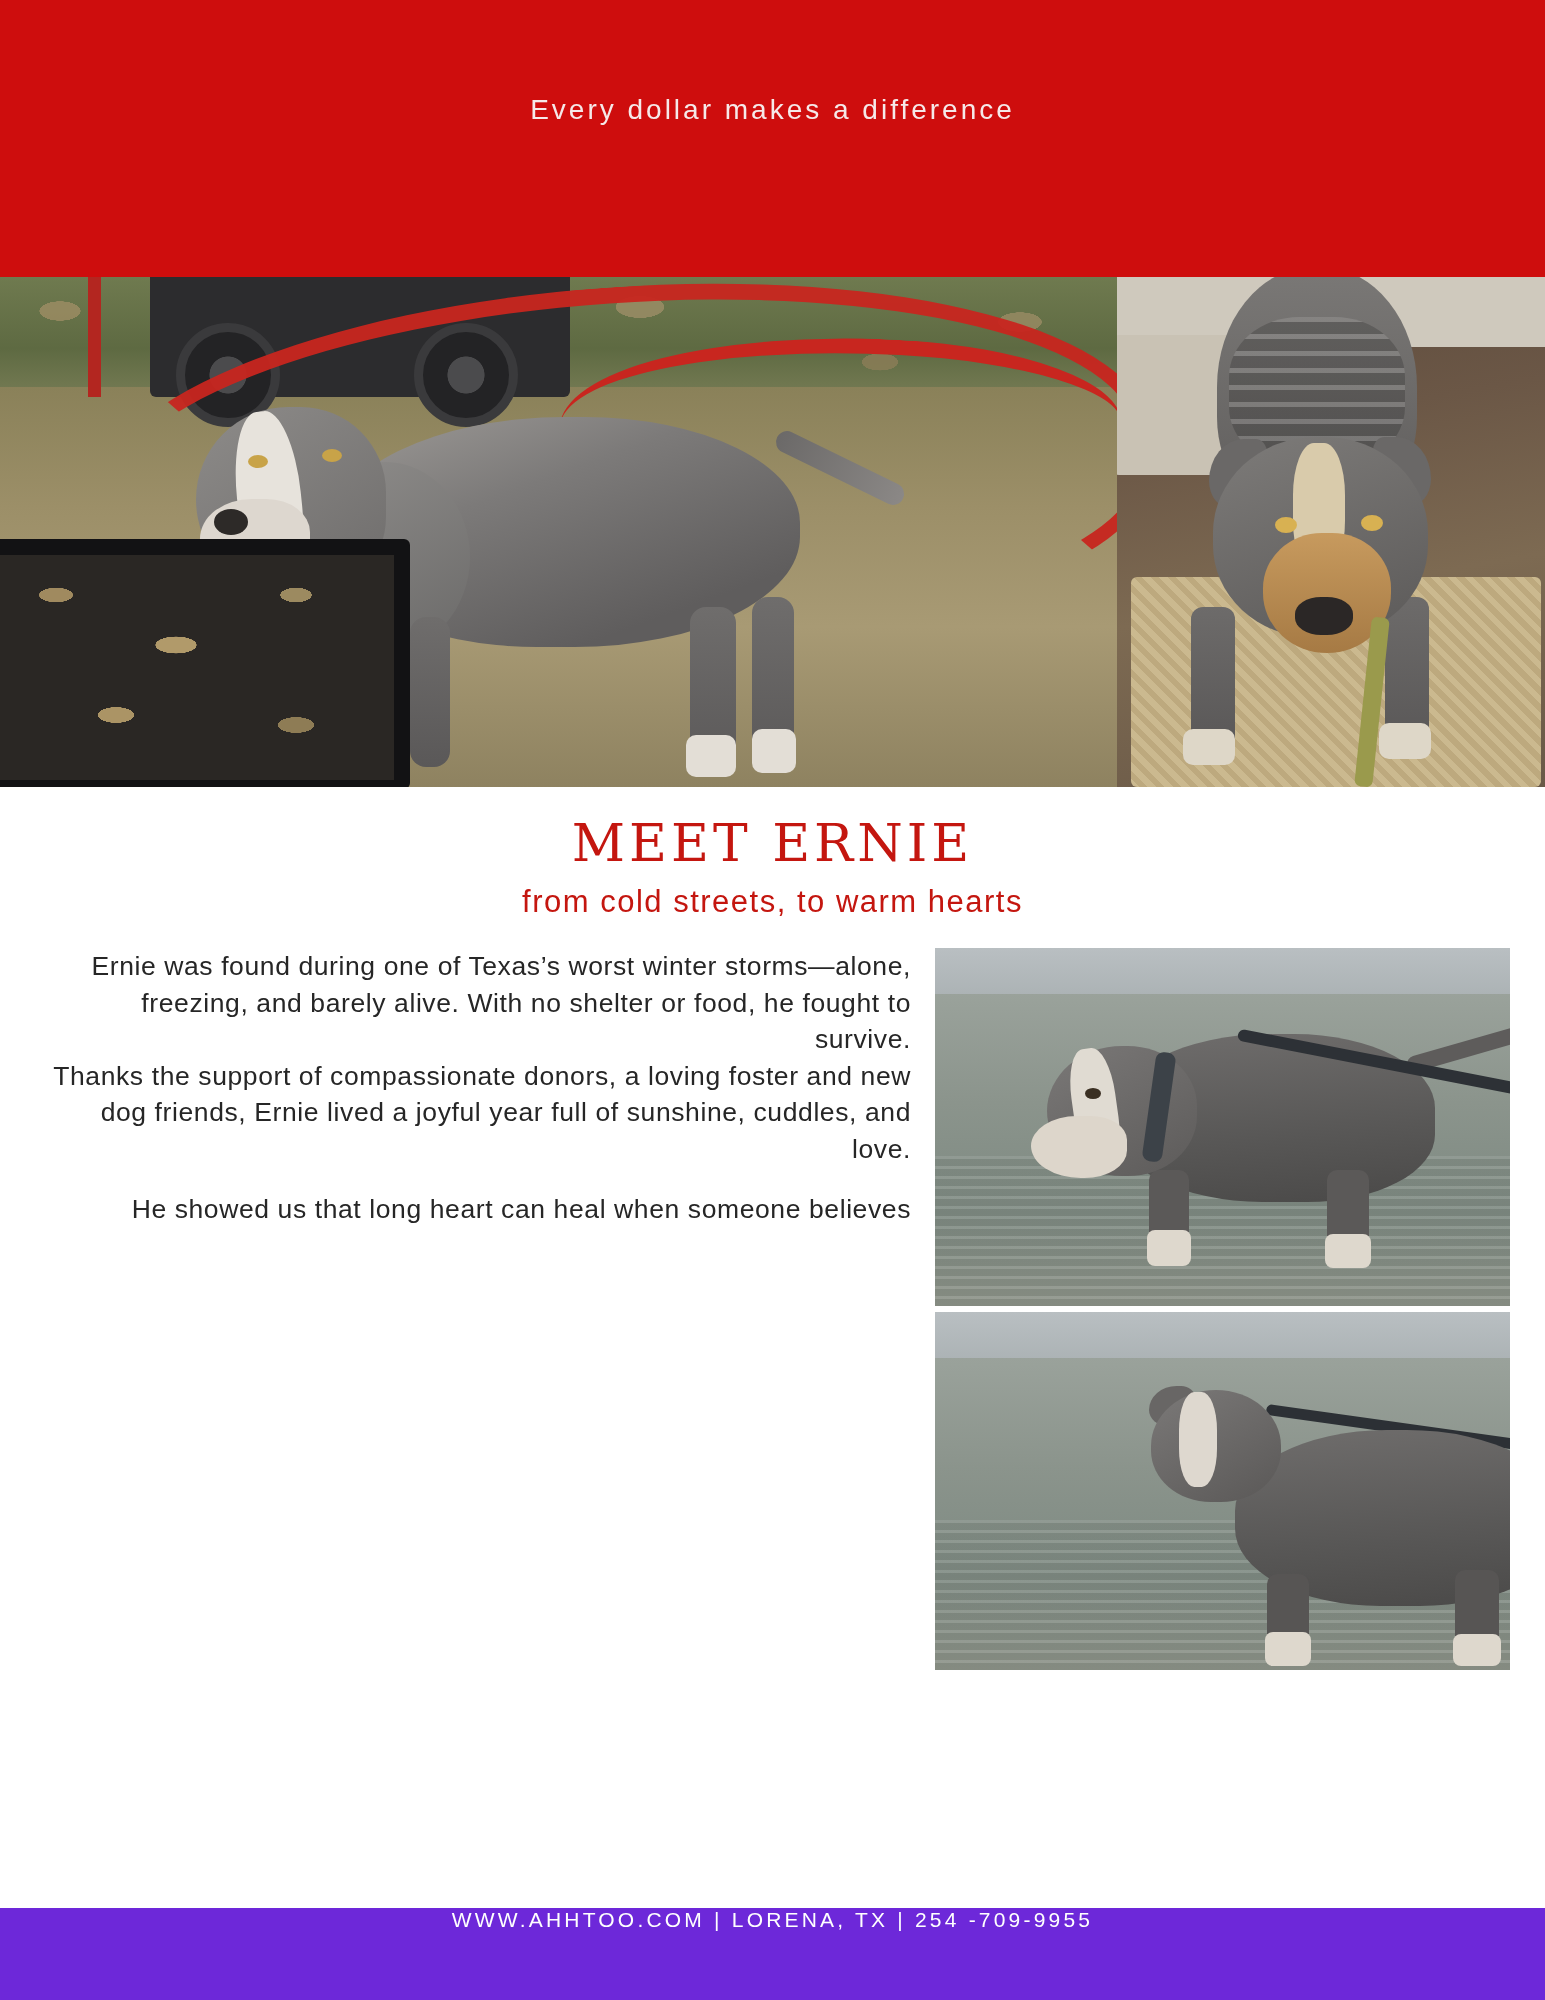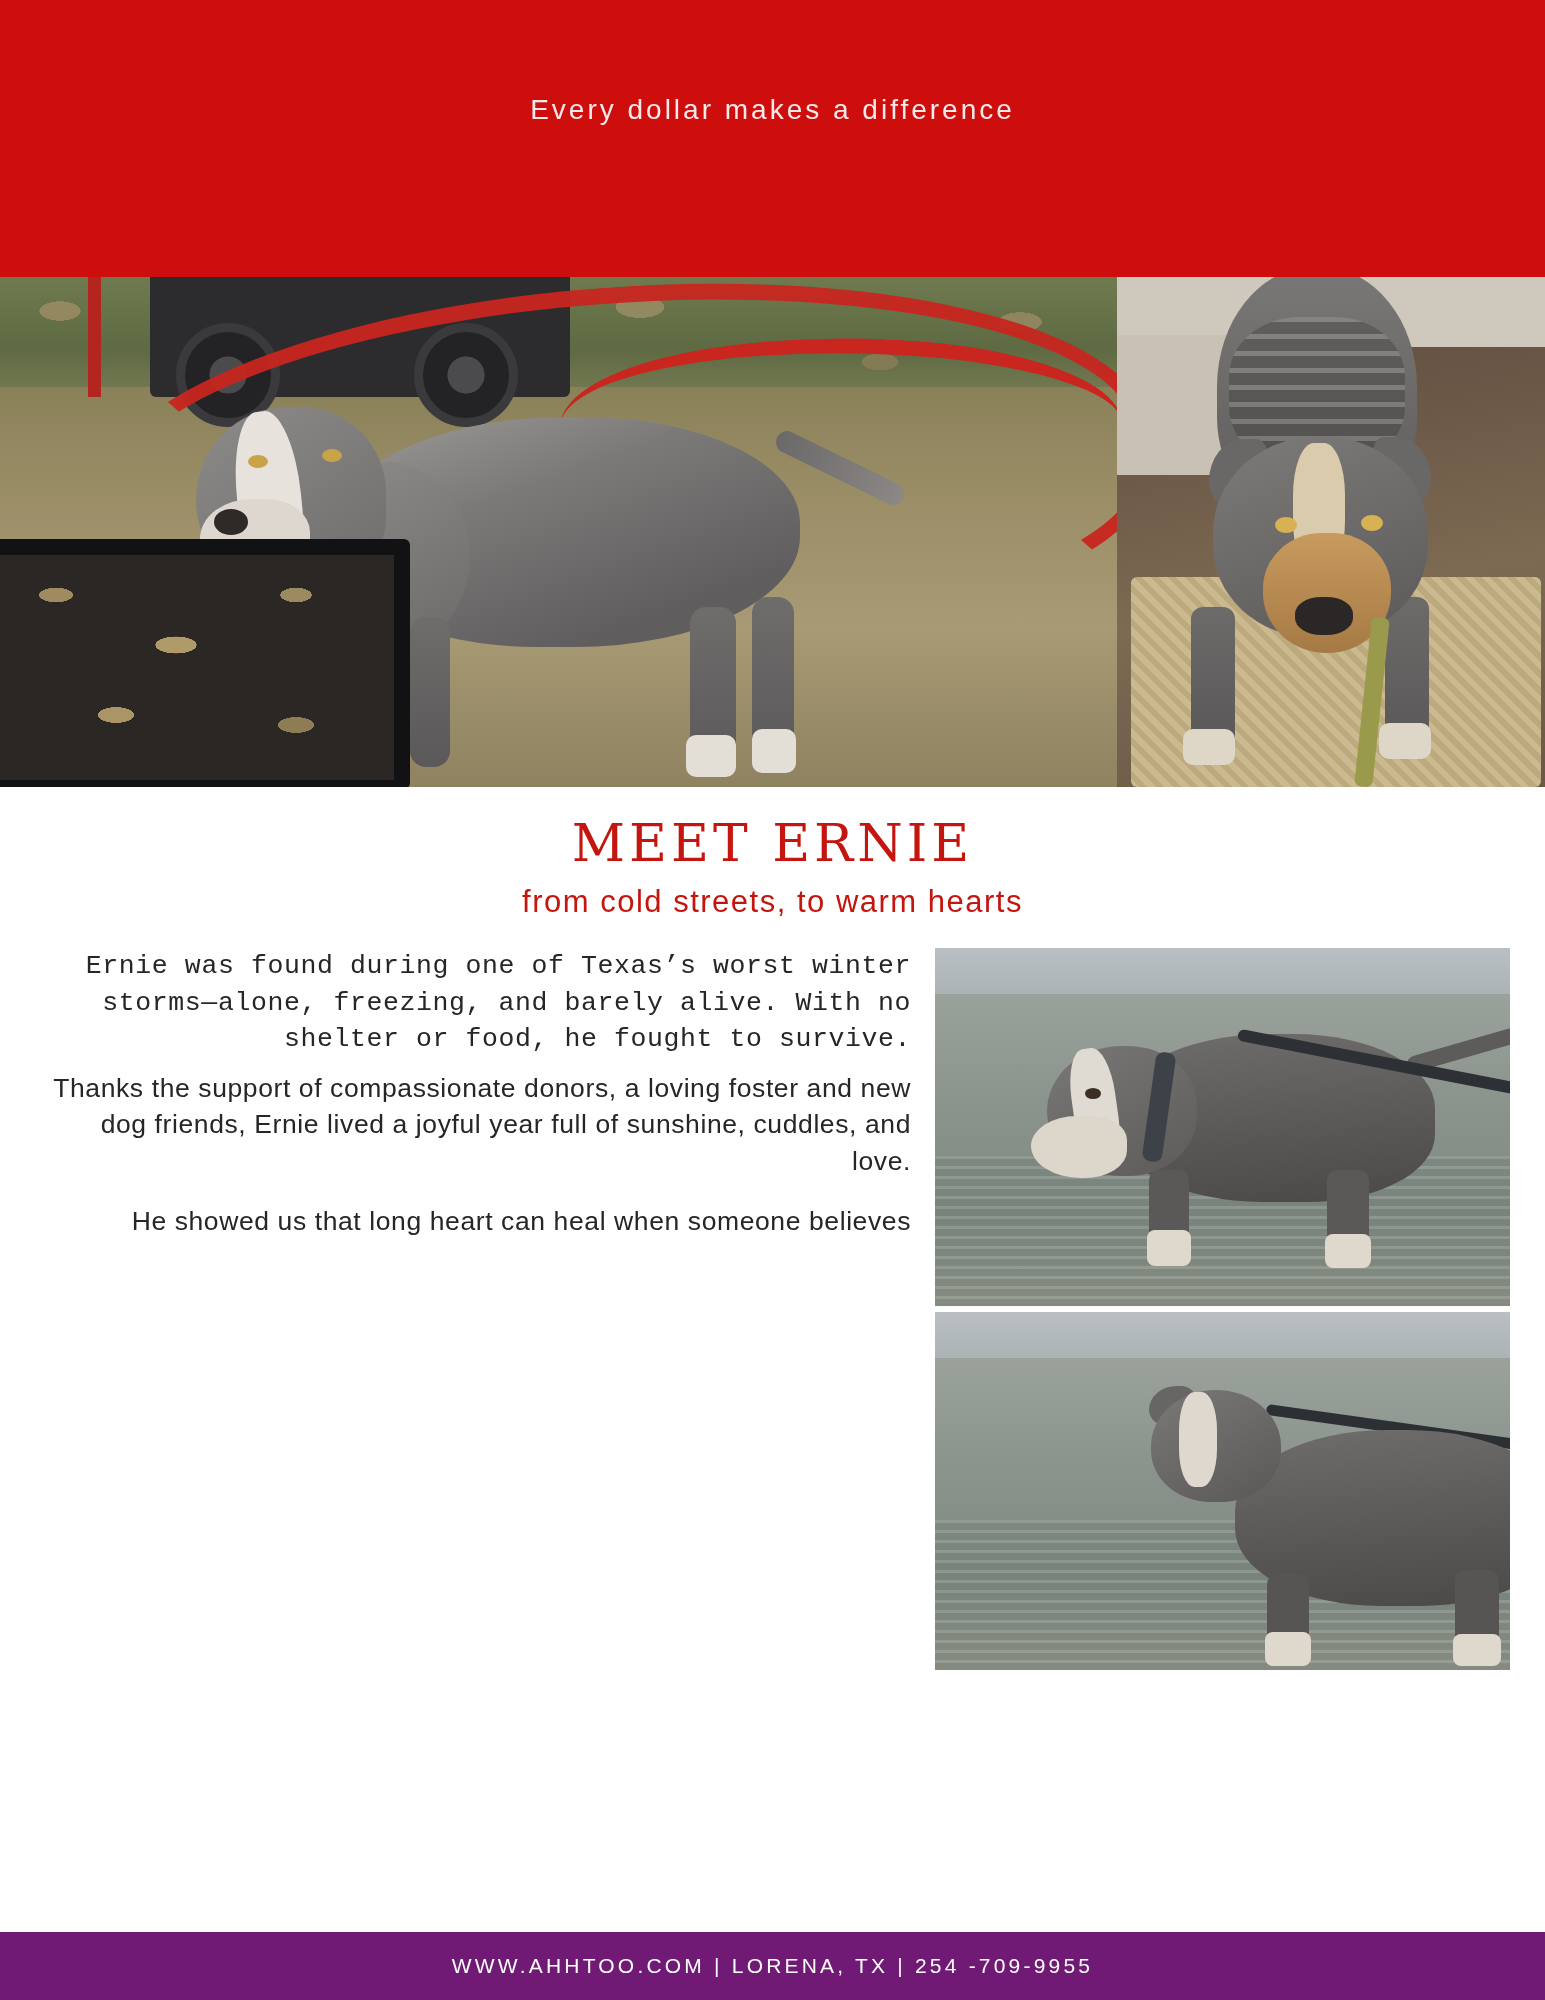--- a/index.html
+++ b/index.html
@@ -301,21 +301,21 @@
     width: 935px;
     padding: 0 24px 0 46px;
     box-sizing: border-box;
     text-align: right;
     color: #262626;
     font-size: 26.5px;
     line-height: 1.38;
     letter-spacing: .6px;
   }
   .col-text p { margin: 0 0 24px 0; }
-  .col-text p.tight { margin-bottom: 12px; font-family: Liberation Mono, monospace; }
+  .col-text p.tight { margin-bottom: 0; }
   .col-photos {
     width: 610px;
     padding-right: 35px;
     box-sizing: border-box;
   }
   .wade {
     position: relative;
     width: 100%;
     overflow: hidden;
     background: #8d8f87;
@@ -372,25 +372,24 @@
   .w2-leg { position: absolute; background: #575554; border-radius: 10px; }
   .w2-leg.a { left: 332px; top: 262px; width: 42px; height: 92px; }
   .w2-leg.b { left: 520px; top: 258px; width: 44px; height: 96px; }
   .w2-sock { position: absolute; background: #ded8cd; border-radius: 8px; }
   .w2-sock.a { left: 330px; top: 320px; width: 46px; height: 34px; }
   .w2-sock.b { left: 518px; top: 322px; width: 48px; height: 32px; }
 
   
   .footer {
     flex: 0 0 auto;
-    height: 68px;
-    background: #701a75;
+    height: 92px;
+    background: #6d28d9;
     color: #ffffff;
     display: flex;
-    align-items: center;
     justify-content: center;
     letter-spacing: 3.2px;
     font-size: 21px;
   }
 </style>
 </head>
 <body>
 
 <div class="flyer">
 

